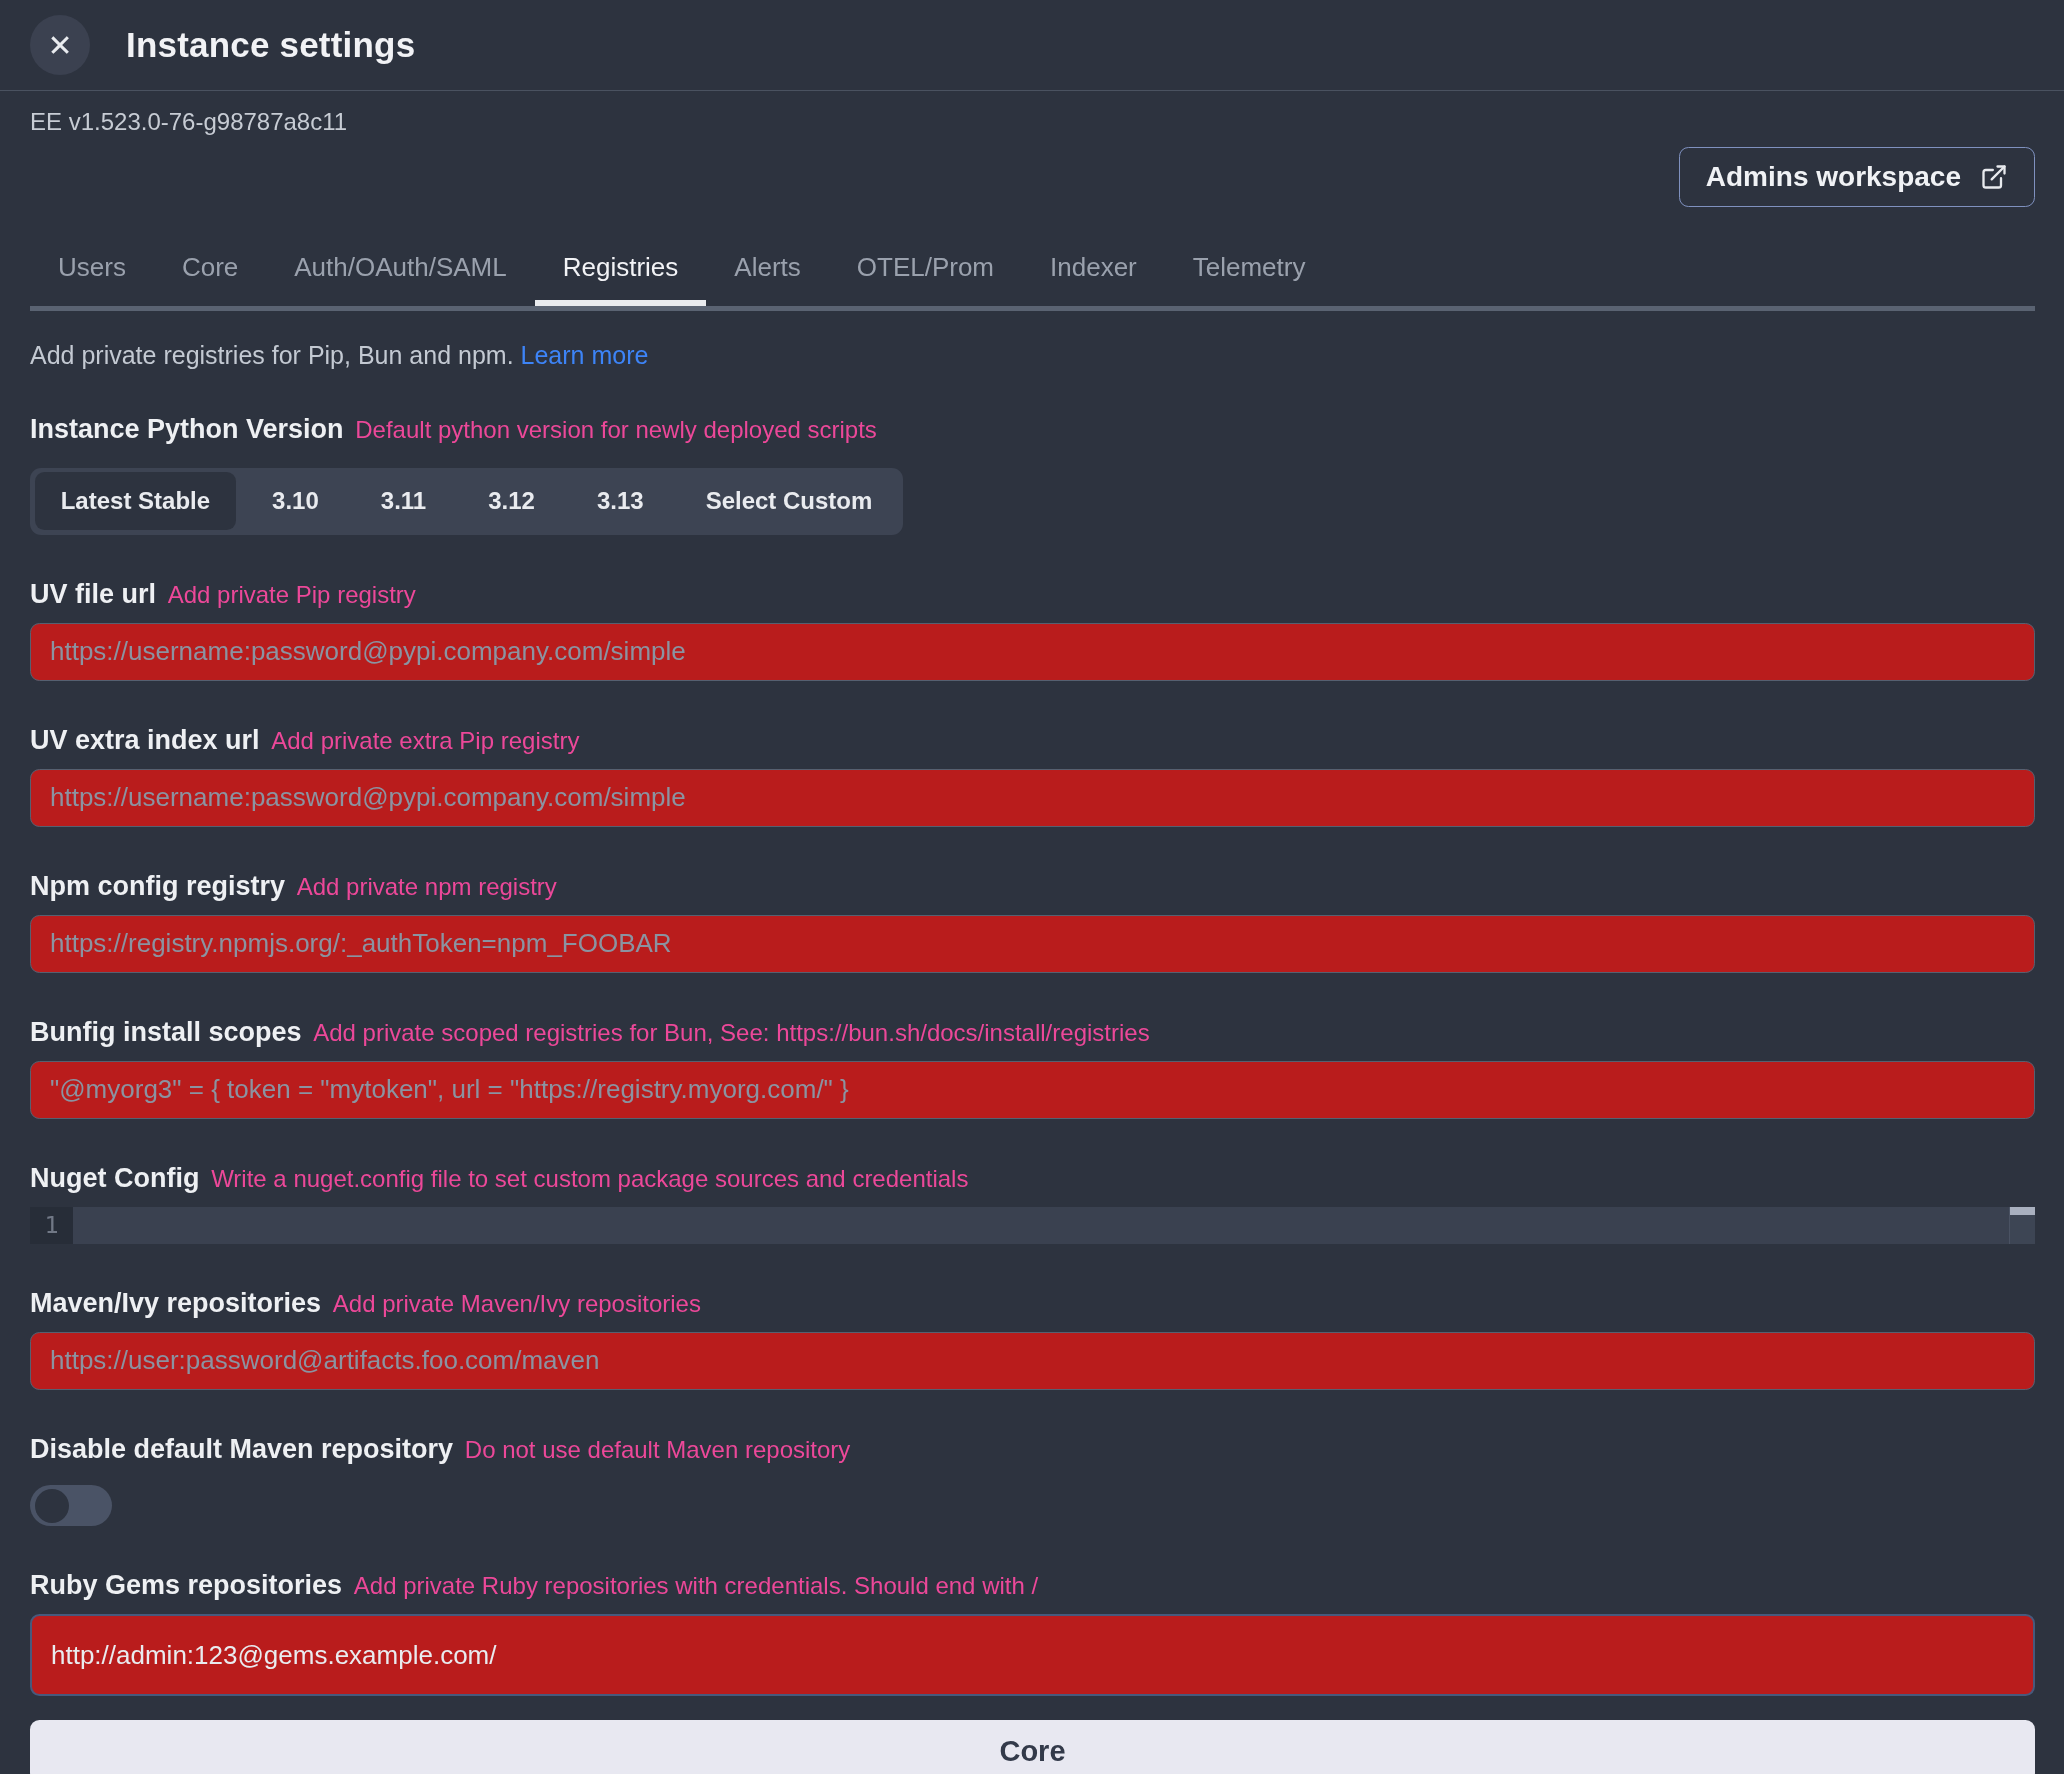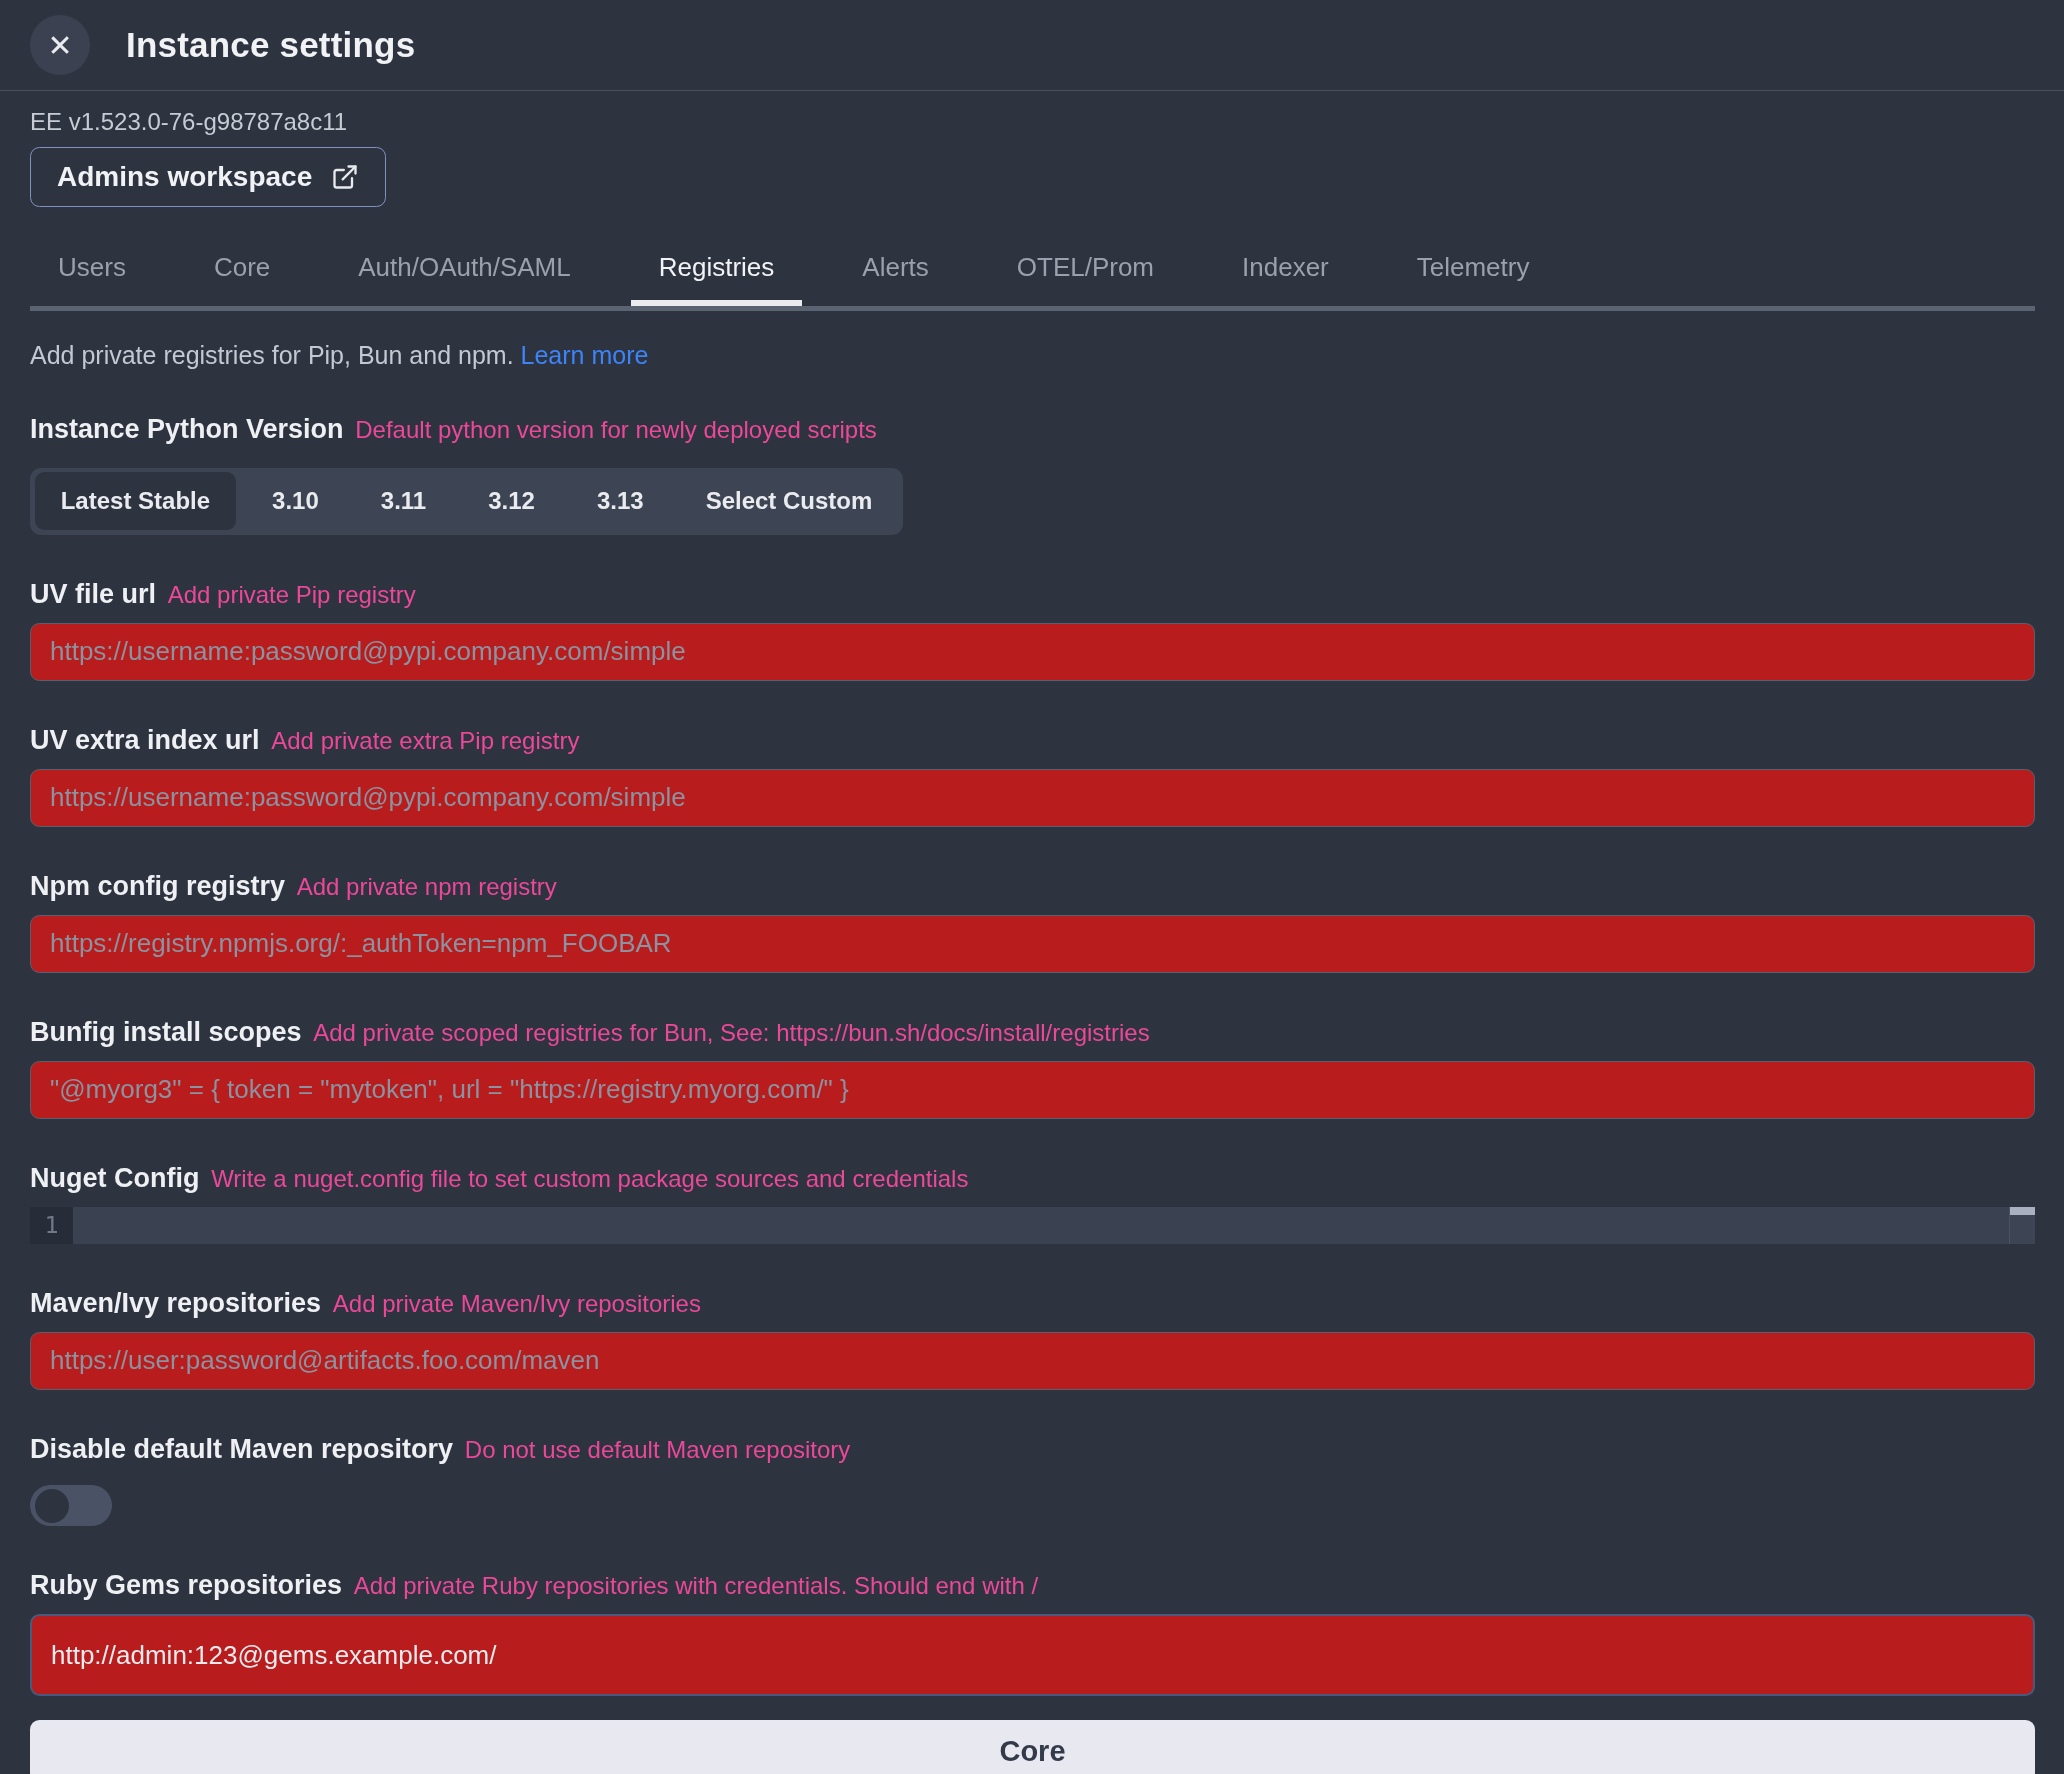--- a/index.html
+++ b/index.html
@@ -24,33 +24,33 @@
 
   
   .clipped-line { height:9.4px; overflow:hidden; }
   .clipped-line span {
     display:block; transform:translateY(-24px);
     font-size:26px; font-weight:600; color:#ced3da;
   }
   .version { margin-top:7.5px; font-size:24px; color:#c7ccd4; }
 
   
-  .admins-row { display:flex; justify-content:flex-start; margin-top:11.2px; }
+  .admins-row { display:flex; justify-content:flex-end; margin-top:11.2px; }
   .admins-btn {
     display:flex; align-items:center; gap:19px;
     border:1.9px solid #7f91bf; border-radius:9.4px;
     padding:13px 26px; background:transparent; cursor:pointer;
     font-family:"Liberation Sans", sans-serif;
     font-size:28px; font-weight:700; color:#f0f2f5;
   }
   .ext-icon svg { display:block; }
 
   
   .tabs { margin-top:45px; }
-  .tabs-row { display:flex; gap:88px; padding-left:28px; }
+  .tabs-row { display:flex; gap:56px; padding-left:28px; }
   .tab {
     font-size:26px; color:#9aa1ad; padding-bottom:22.5px;
     position:relative; cursor:pointer; white-space:nowrap;
   }
   .tab.active { color:#f2f3f6; font-weight:400; }
   .tab.active::after {
     content:""; position:absolute; left:-28px; right:-28px; bottom:0;
     height:5.6px; background:#e9ebee; z-index:1;
   }
   .tab-track { height:5.6px; background:#5a6372; }

